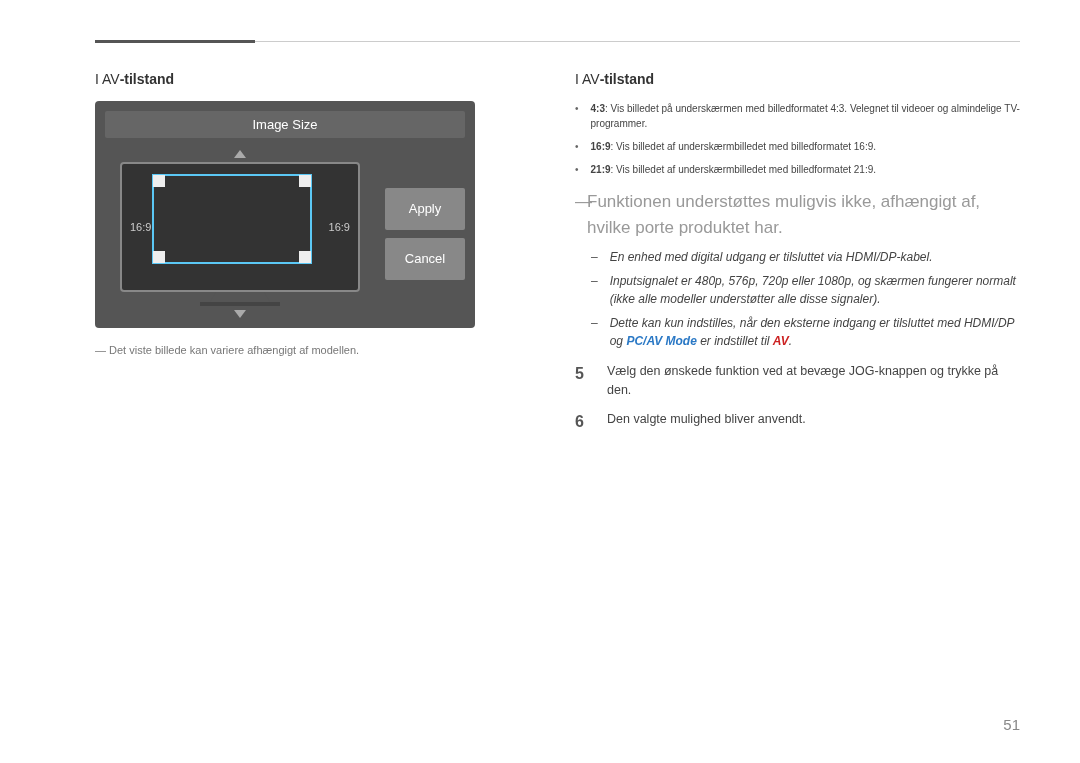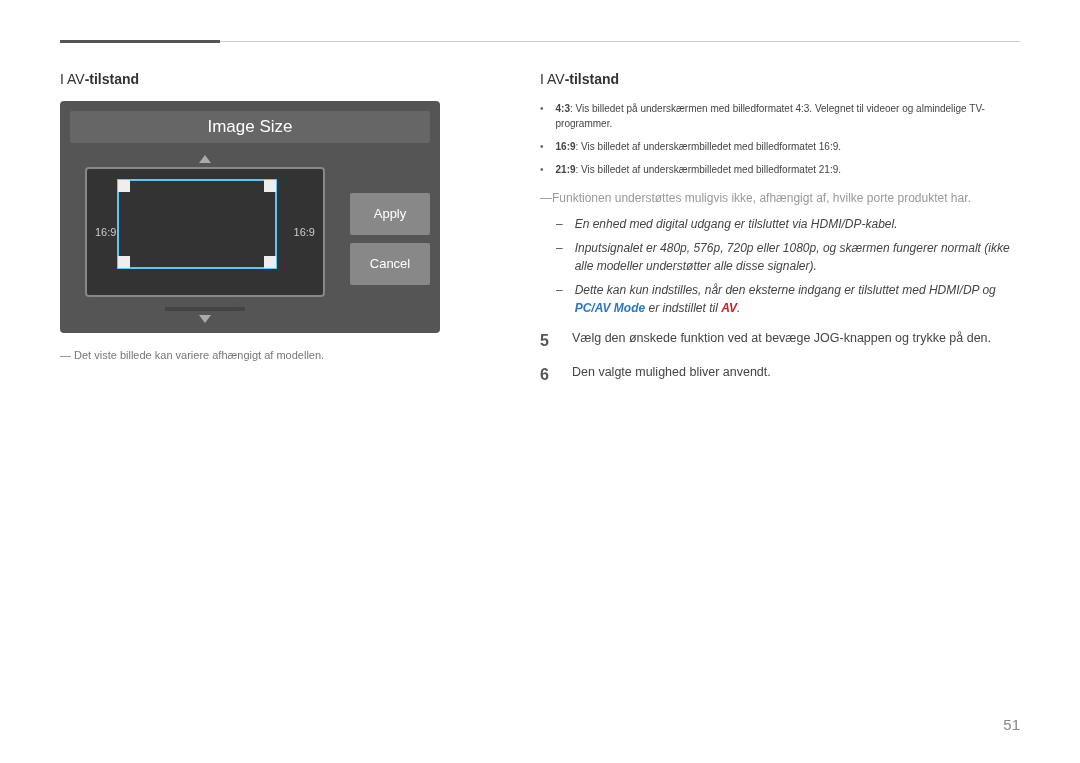--- a/index.html
+++ b/index.html
@@ -10,21 +10,21 @@
       font-family: 'Arial', sans-serif;
       font-size: 13px;
       color: #333;
       position: relative;
       overflow: hidden;
     }
 
     .page-container {
       width: 1080px;
       height: 763px;
-      padding: 40px 60px 40px 60px;
+      padding: 40px 60px 40px 95px;
       position: relative;
     }
 
     
     .top-rules {
       display: flex;
       align-items: center;
       margin-bottom: 28px;
       gap: 0;
     }
@@ -73,21 +73,21 @@
       background: #555;
       border-radius: 4px;
       padding: 10px;
       width: 380px;
     }
 
     .image-size-title-bar {
       background: #666;
       color: #fff;
       text-align: center;
-      font-size: 17px;
+      font-size: 13px;
       padding: 6px 0;
       margin-bottom: 12px;
       border-radius: 2px;
     }
 
     .image-size-content {
       display: flex;
       align-items: center;
       gap: 10px;
     }
@@ -244,21 +244,21 @@
       color: #2a78c5;
       font-weight: bold;
     }
 
     .text-red {
       color: #cc2222;
       font-weight: bold;
     }
 
     .note-line {
-      font-size: 12px;
+      font-size: 17px;
       color: #999;
       margin-bottom: 8px;
       padding-left: 12px;
       position: relative;
       line-height: 1.5;
     }
 
     .note-line::before {
       content: "—";
       position: absolute;

